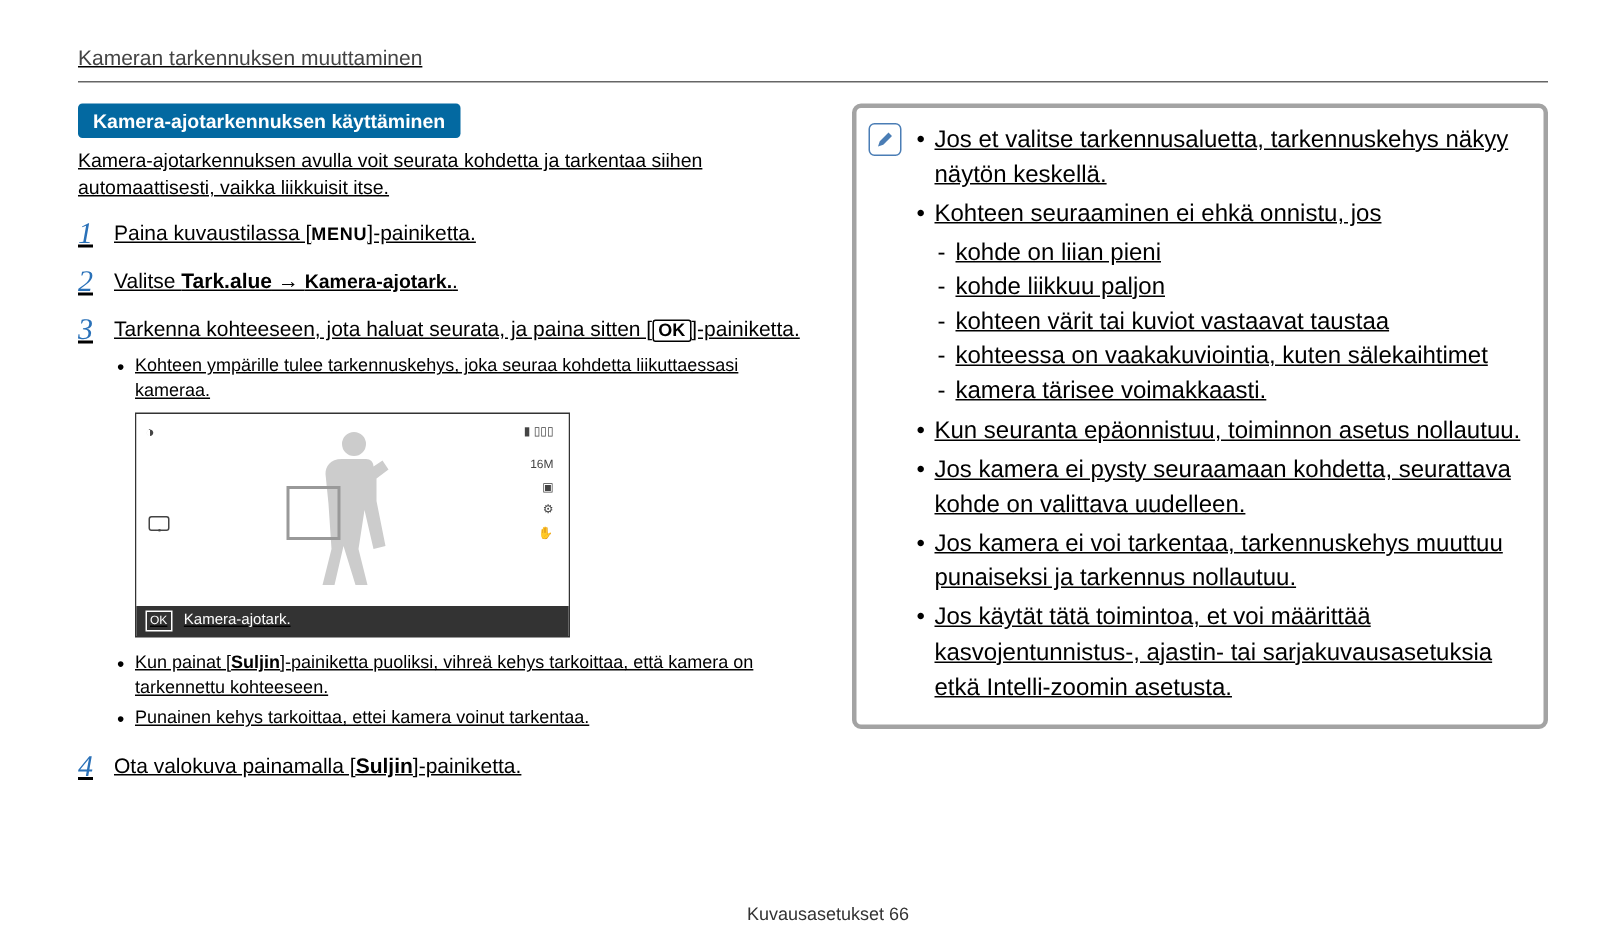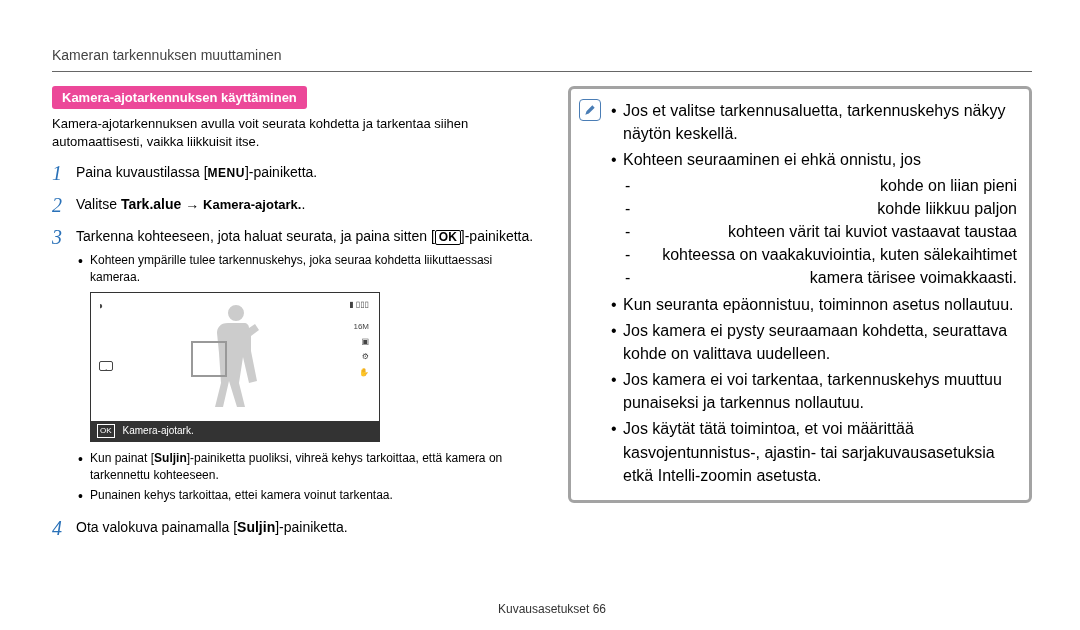--- a/index.html
+++ b/index.html
@@ -1,23 +1,23 @@
 <!DOCTYPE html>
 <html><head>
 <meta charset="utf-8">
 <style>
   * { margin:0; padding:0; box-sizing:border-box; }
   body { font-family:Arial,Helvetica,sans-serif; background:#fff; color:#000; width:1080px; height:630px; position:relative; }
-  .page { padding:47px 48px 0 52px; }
+  .page { padding:30px 48px 0 52px;text-decoration:underline; }
   .header { font-size:14px; color:#444; margin-bottom:8px; }
   .hr { border:none; border-top:1px solid #666; margin-bottom:14px; }
   .cols { display:flex; gap:28px; }
   .col-left { width:488px; }
   .col-right { flex:1; }
-  .section-title { display:inline-block; background:#ec4899; color:#fff; font-size:13px; font-weight:bold; padding:4px 10px; border-radius:3px; margin-bottom:6px; }
+  .section-title { display:inline-block; background:#0369a1; color:#fff; font-size:13px; font-weight:bold; padding:4px 10px; border-radius:3px; margin-bottom:6px; }
   .intro { font-size:13px; line-height:1.35; margin-bottom:12px; }
   .steps { list-style:none; }
   .steps > li { display:flex; margin-bottom:10px; }
   .step-num { font-style:italic; font-family:Georgia,serif; font-size:20px; color:#2a71b8; width:24px; flex-shrink:0; line-height:1.1; }
   .step-body { font-size:14px; line-height:1.45; flex:1; }
   .menu-chip { display:inline-block; font-weight:bold; font-size:12px; letter-spacing:0.5px; vertical-align:baseline; }
   .ok-chip { display:inline-block; font-weight:bold; font-size:12px; border:1px solid #000; padding:0 3px; line-height:1.1; border-radius:2px; vertical-align:baseline; }
   .sub-bullets { list-style:none; margin:6px 0 0 0; font-size:12px; line-height:1.4; }
   .sub-bullets > li { position:relative; padding-left:14px; margin-bottom:3px; }
   .sub-bullets > li::before { content:"•"; position:absolute; left:2px; font-size:14px; }
@@ -33,21 +33,21 @@
   .cam-icons-r { position:absolute; top:26px; right:10px; font-size:8px; color:#444; text-align:right; line-height:1.9; }
   .cam-icon-l { position:absolute; left:8px; top:68px; width:14px; height:10px; border:1px solid #444; border-radius:2px; }
   .cam-icon-l::after{content:"·"; position:absolute; left:4px; top:-3px; color:#444;}
   .info-box { border:3px solid #a3a3a3; border-radius:6px; padding:10px 12px 10px 40px; position:relative; font-size:16px; line-height:1.45; }
   .info-icon { position:absolute; left:8px; top:10px; width:22px; height:22px; border:1px solid #4a7db5; border-radius:4px; display:flex; align-items:center; justify-content:center; }
   .info-icon svg{width:14px;height:14px;}
   .info-list { list-style:none; }
   .info-list > li { position:relative; padding-left:12px; margin-bottom:3px; }
   .info-list > li::before { content:"•"; position:absolute; left:0; }
   .info-sub { list-style:none; margin:2px 0 2px 2px; }
-  .info-sub > li { position:relative; padding-left:12px;text-align:right; }
+  .info-sub > li { position:relative; padding-left:12px; }
   .info-sub > li::before { content:"-"; position:absolute; left:0; }
   .footer { position:absolute; bottom:14px; left:0; width:100%; text-align:center; font-size:12px; color:#333;padding-left:24px; }
   b{font-weight:bold;}
 </style>
 </head>
 <body>
 
 <div class="page">
   <div class="header">Kameran tarkennuksen muuttaminen</div>
   <hr class="hr">

